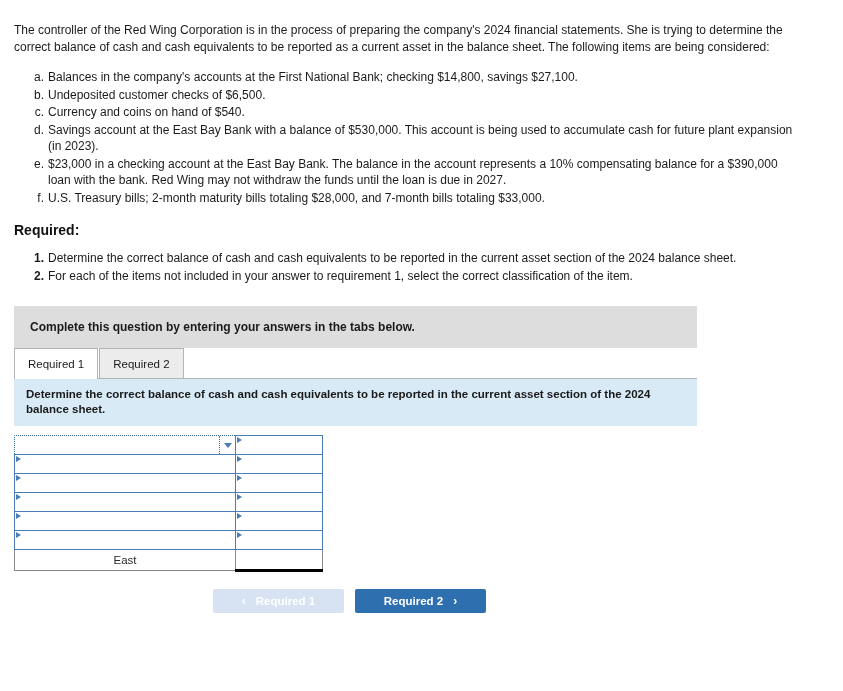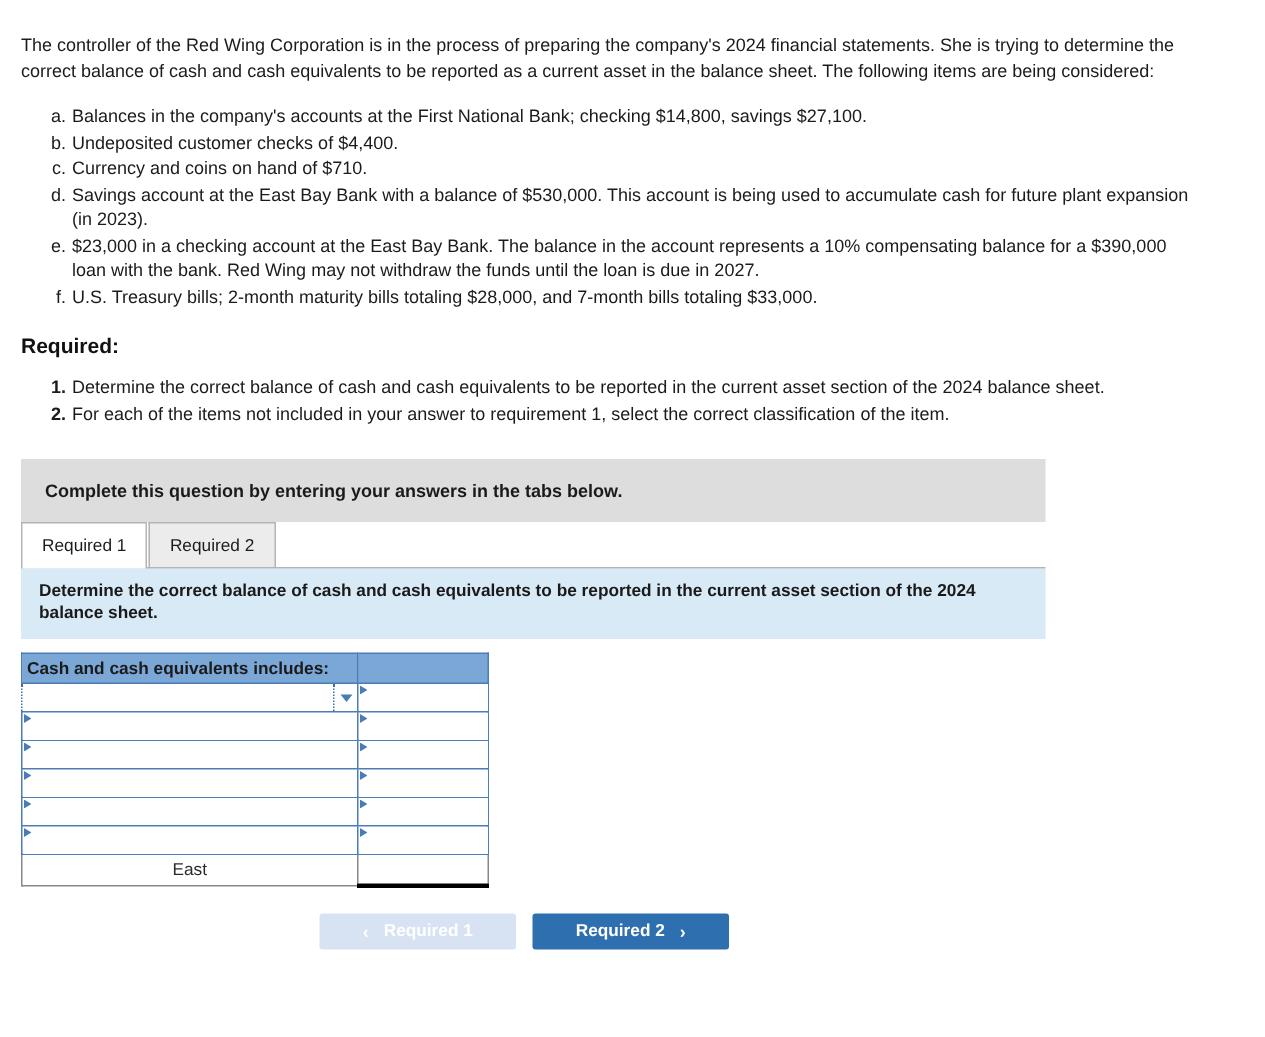--- a/index.html
+++ b/index.html
@@ -279,25 +279,25 @@
 
   <p class="intro">The controller of the Red Wing Corporation is in the process of preparing the company's 2024 financial statements. She is trying to determine the correct balance of cash and cash equivalents to be reported as a current asset in the balance sheet. The following items are being considered:</p>
 
   <ul class="item-list list-indent">
     <li>
       <span class="marker">a.</span>
       <span class="itxt">Balances in the company's accounts at the First National Bank; checking $14,800, savings $27,100.</span>
     </li>
     <li>
       <span class="marker">b.</span>
-      <span class="itxt">Undeposited customer checks of $4,400.</span>
+      <span class="itxt">Undeposited customer checks of $6,500.</span>
     </li>
     <li>
       <span class="marker">c.</span>
-      <span class="itxt">Currency and coins on hand of $710.</span>
+      <span class="itxt">Currency and coins on hand of $540.</span>
     </li>
     <li>
       <span class="marker">d.</span>
       <span class="itxt">Savings account at the East Bay Bank with a balance of $530,000. This account is being used to accumulate cash for future plant expansion (in 2023).</span>
     </li>
     <li>
       <span class="marker">e.</span>
       <span class="itxt">$23,000 in a checking account at the East Bay Bank. The balance in the account represents a 10% compensating balance for a $390,000 loan with the bank. Red Wing may not withdraw the funds until the loan is due in 2027.</span>
     </li>
     <li>
@@ -333,24 +333,20 @@
   </div>
 </div>
 
 <div class="blue-strip">
   <span>Determine the correct balance of cash and cash equivalents to be reported in the current asset section of the 2024 balance sheet.</span>
 </div>
 
 <div class="tbl-wrap">
   <table class="answer">
     <tbody>
-      <tr class="hdr">
-        <td class="c-label">Cash and cash equivalents includes:</td>
-        <td class="c-val"></td>
-      </tr>
 
       <tr class="irow dashed">
         <td class="c-label">
           <div class="dd-box">
               <span class="dd-caret"></span>
             </div>
         </td>
         <td class="c-val">
           <span class="arrow-mark"></span>
         </td>

